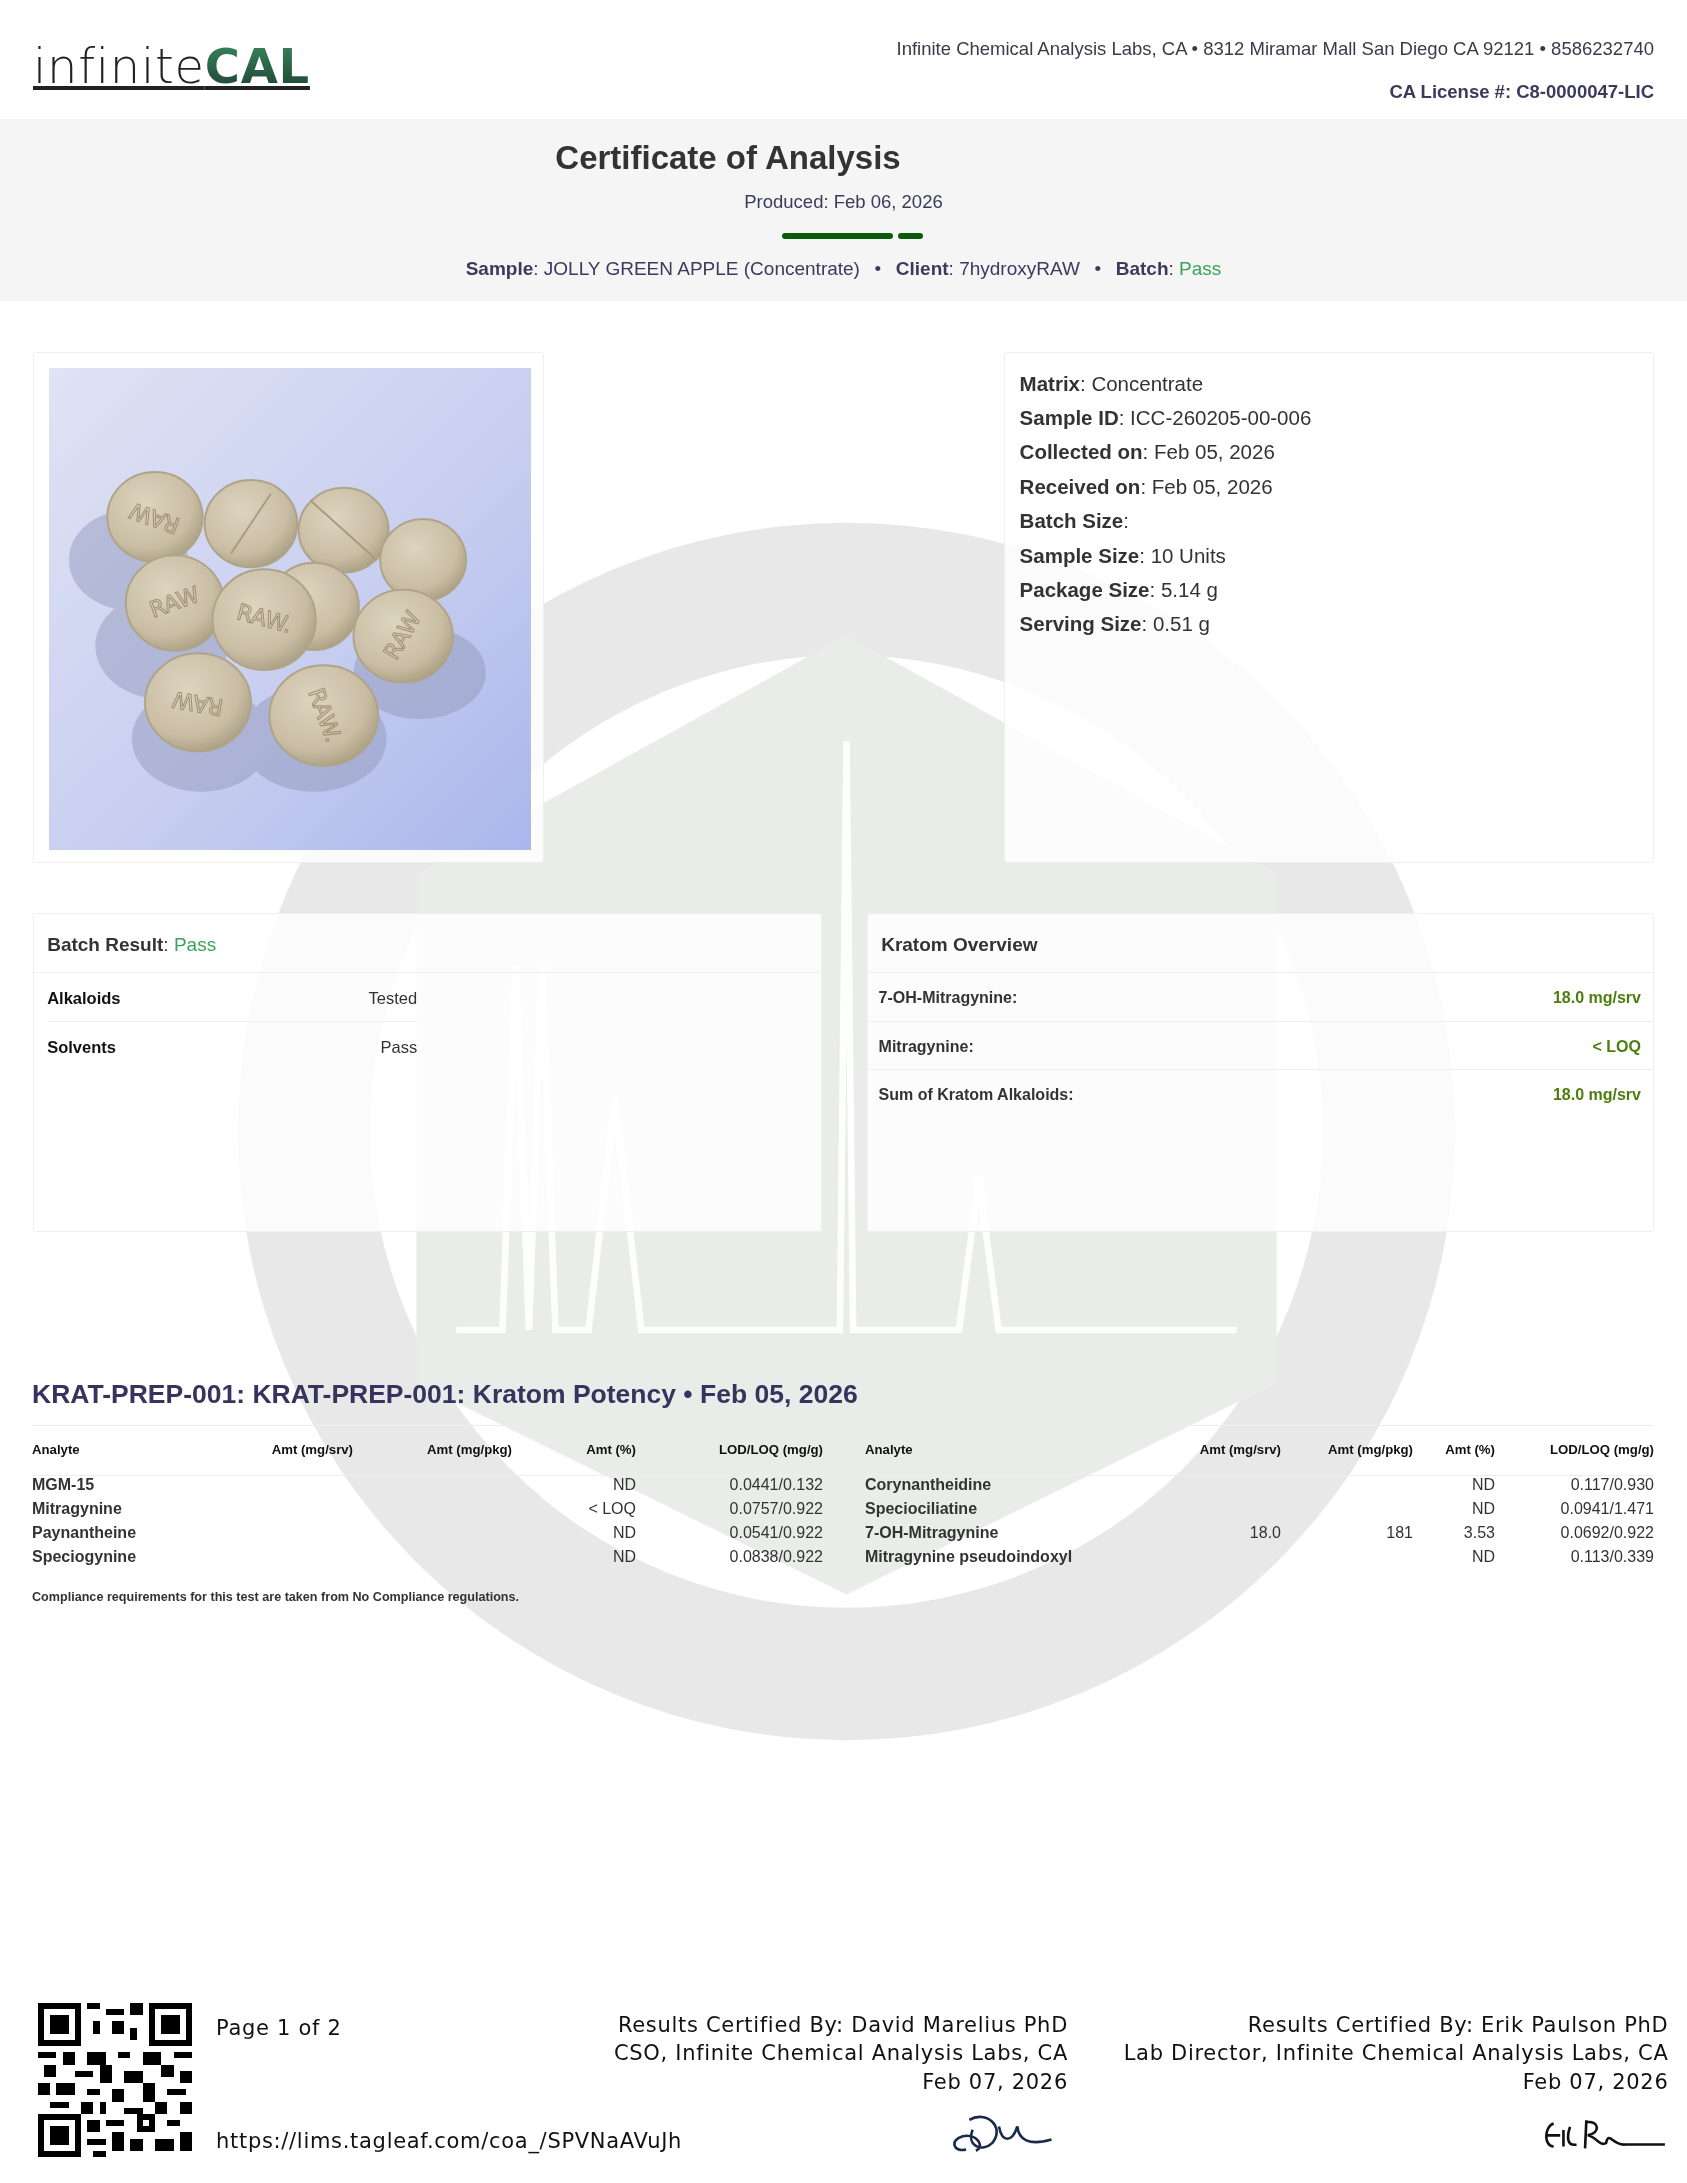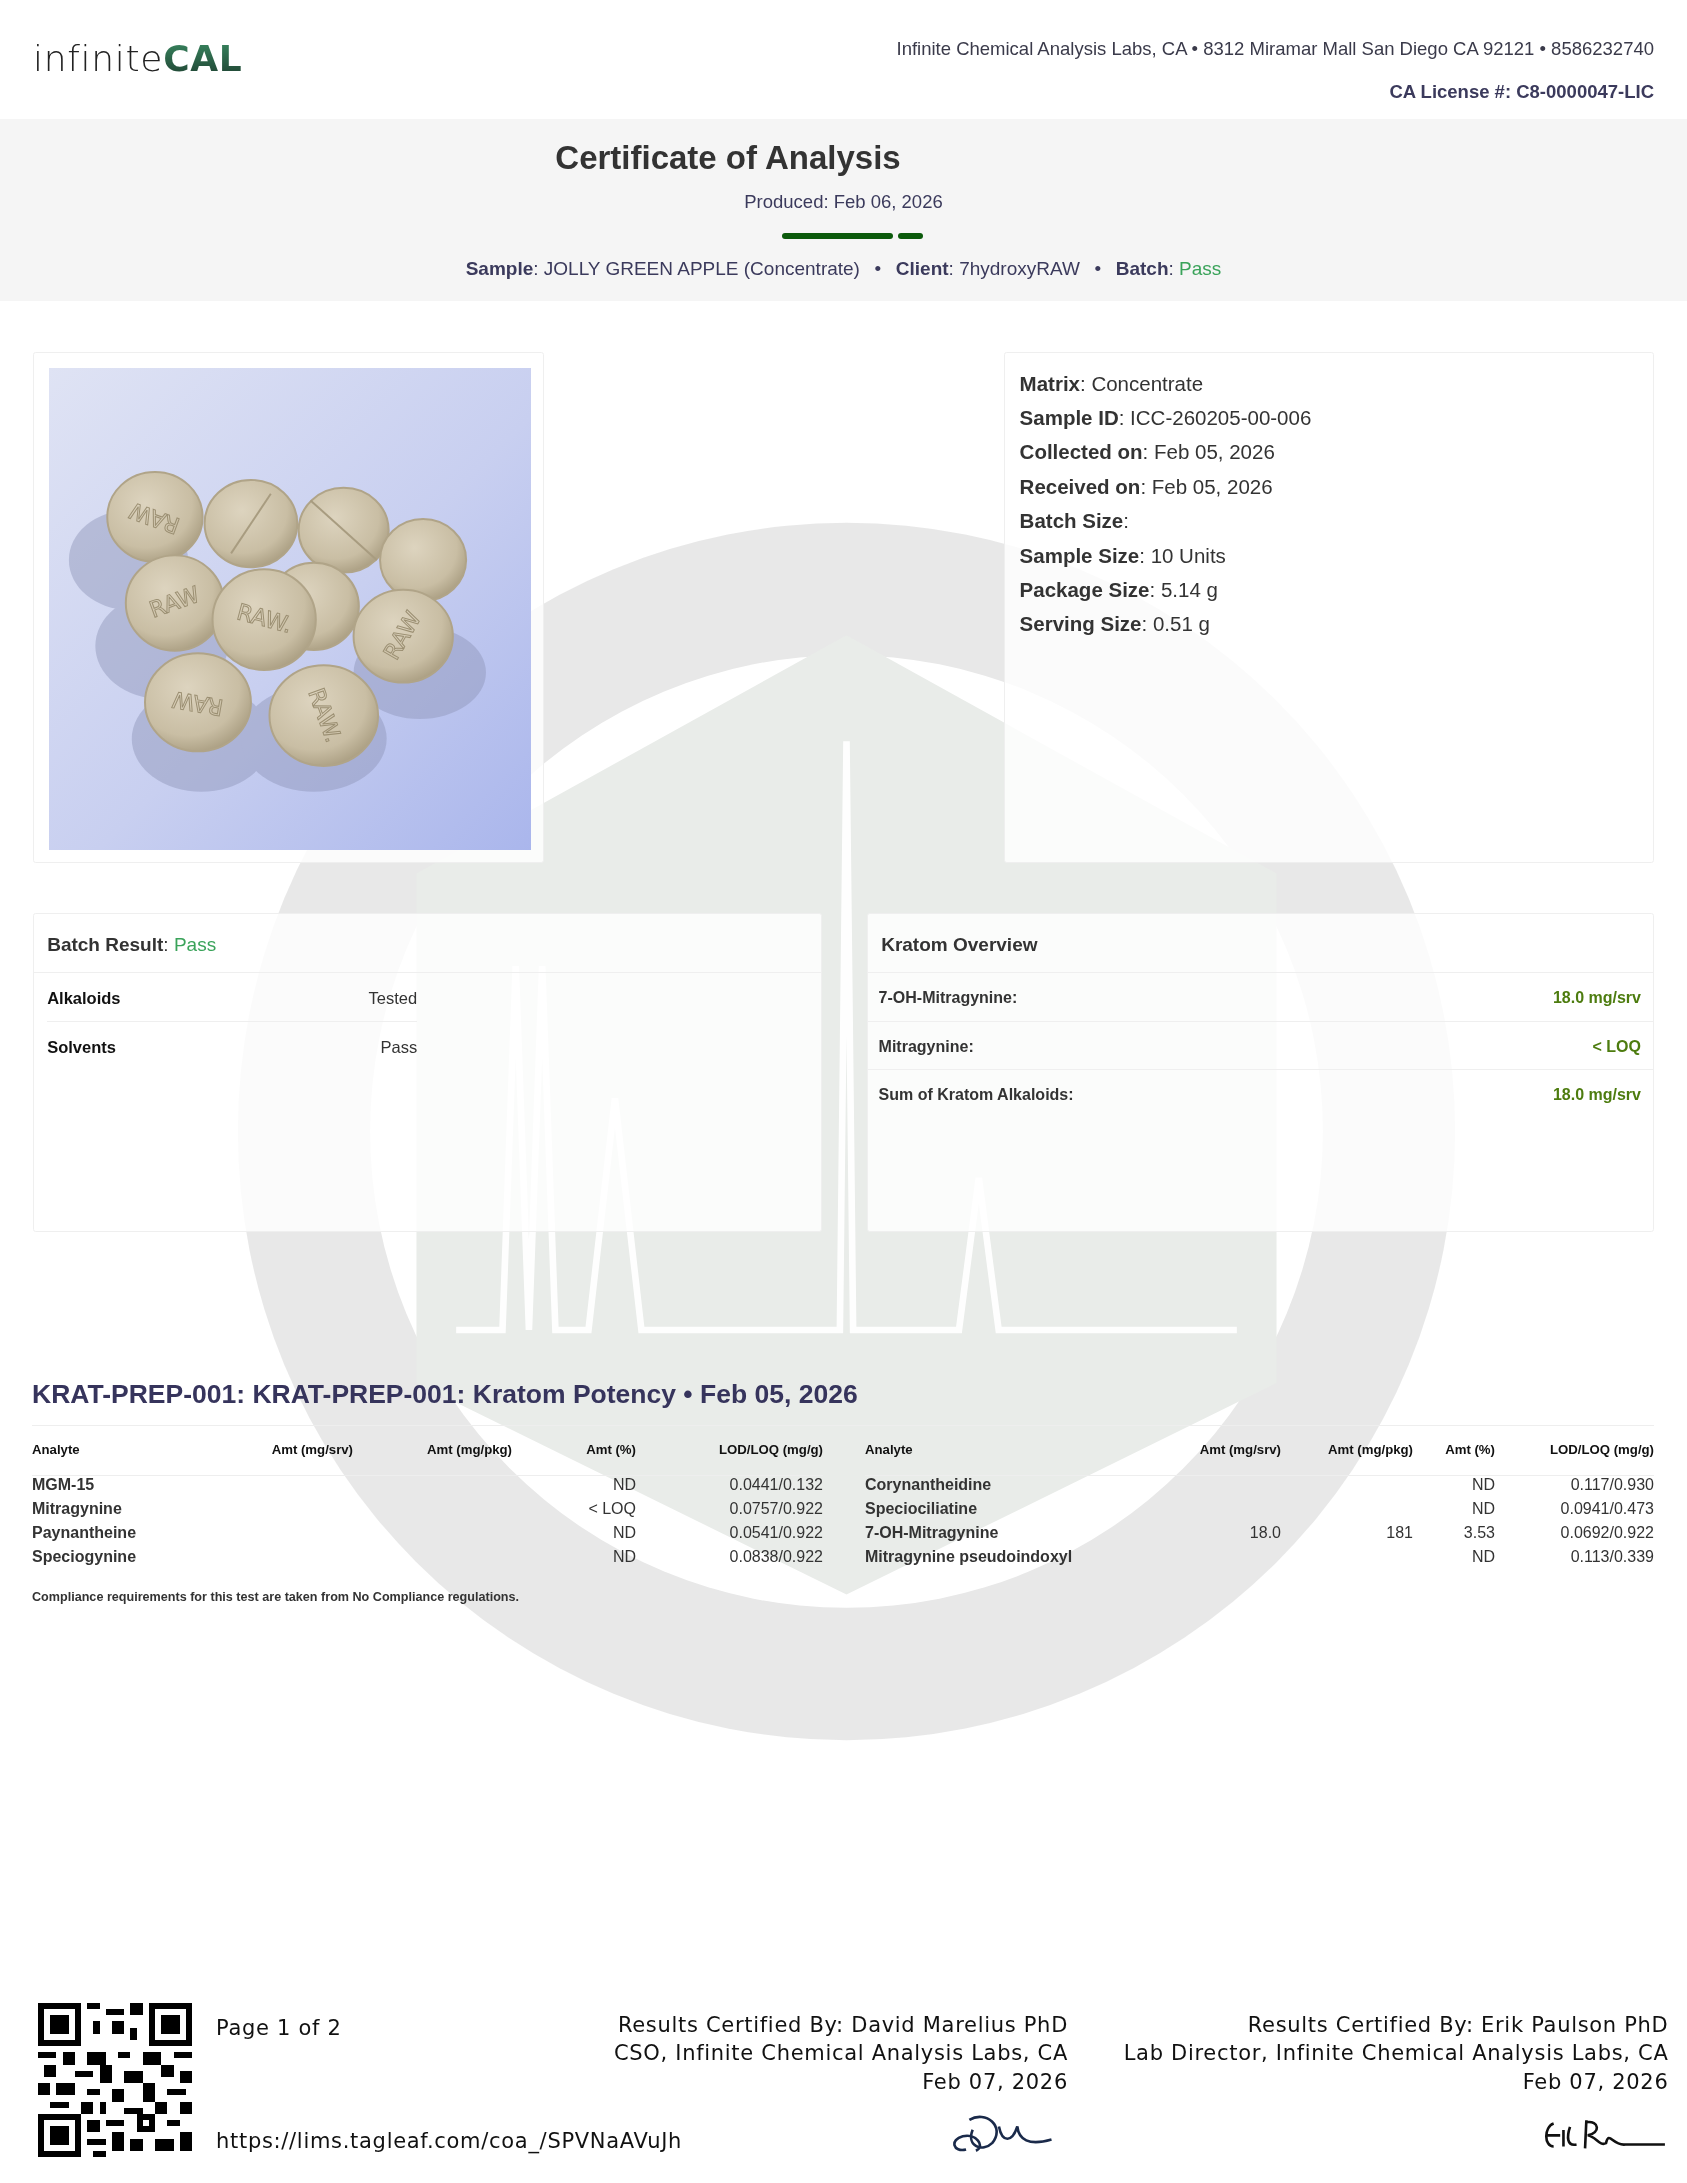--- a/index.html
+++ b/index.html
@@ -5,21 +5,21 @@
   * { box-sizing: border-box; margin: 0; padding: 0; }
   html, body { width: 1687px; height: 2183px; background: #ffffff; overflow: hidden; }
   body { position: relative; font-family: "Liberation Sans", "DejaVu Sans", sans-serif; color: #333; }
 
   
   .watermark { position: absolute; left: 218px; top: 503px; width: 1257px; height: 1257px; pointer-events: none; z-index: 0; }
 
   .layer { position: relative; z-index: 1; }
 
   
-  .logo { position: absolute; left: 33px; top: 38px; font-size: 36px; letter-spacing: 0.7px; color: #222; font-family: "DejaVu Sans", sans-serif; font-weight: 300; }
+  .logo { position: absolute; left: 33px; top: 38px; font-size: 48px; letter-spacing: 0.7px; color: #222; font-family: "DejaVu Sans", sans-serif; font-weight: 300; text-decoration: underline; }
   .logo .cal { font-weight: bold; color: #2f6b4f; background: linear-gradient(#3a8a62, #1e3f30); -webkit-background-clip: text; background-clip: text; color: transparent; }
   .lab-address { position: absolute; right: 33px; top: 38px; font-size: 18.5px; color: #3a3a4a; }
   .license { position: absolute; right: 33px; top: 81px; font-size: 18.5px; color: #3b3a5c; font-weight: bold; }
 
   .band { position: absolute; left: 0; top: 119px; width: 1687px; height: 182px; background: #f5f5f5; }
   .coa-title { position: absolute; left: 0; width: 1456px; top: 139px; text-align: center; font-size: 33px; font-weight: bold; color: #333; }
   .produced { position: absolute; left: 0; width: 1687px; top: 191px; text-align: center; font-size: 18.5px; color: #3b3a5c; }
   .divider { position: absolute; top: 233px; height: 6px; background: #0b5a0b; border-radius: 3.3px; }
   .summary-line { position: absolute; left: 0; width: 1687px; top: 258px; text-align: center; font-size: 19px; color: #3b3a5c; }
   .summary-line b { font-weight: bold; }
@@ -228,21 +228,21 @@
     <div class="hline" style="width:789px;"></div>
 
     <div>
       <span class="cell name" style="left:0;top:42px;">Corynantheidine</span>
       <span class="cell" style="right:159px;top:42px;">ND</span>
       <span class="cell" style="right:0;top:42px;">0.117/0.930</span>
     </div>
     <div>
       <span class="cell name" style="left:0;top:66px;">Speciociliatine</span>
       <span class="cell" style="right:159px;top:66px;">ND</span>
-      <span class="cell" style="right:0;top:66px;">0.0941/0.473</span>
+      <span class="cell" style="right:0;top:66px;">0.0941/1.471</span>
     </div>
     <div>
       <span class="cell name" style="left:0;top:90px;">7-OH-Mitragynine</span>
       <span class="cell" style="right:373px;top:90px;">18.0</span>
       <span class="cell" style="right:241px;top:90px;">181</span>
       <span class="cell" style="right:159px;top:90px;">3.53</span>
       <span class="cell" style="right:0;top:90px;">0.0692/0.922</span>
     </div>
     <div>
       <span class="cell name" style="left:0;top:114px;">Mitragynine pseudoindoxyl</span>

